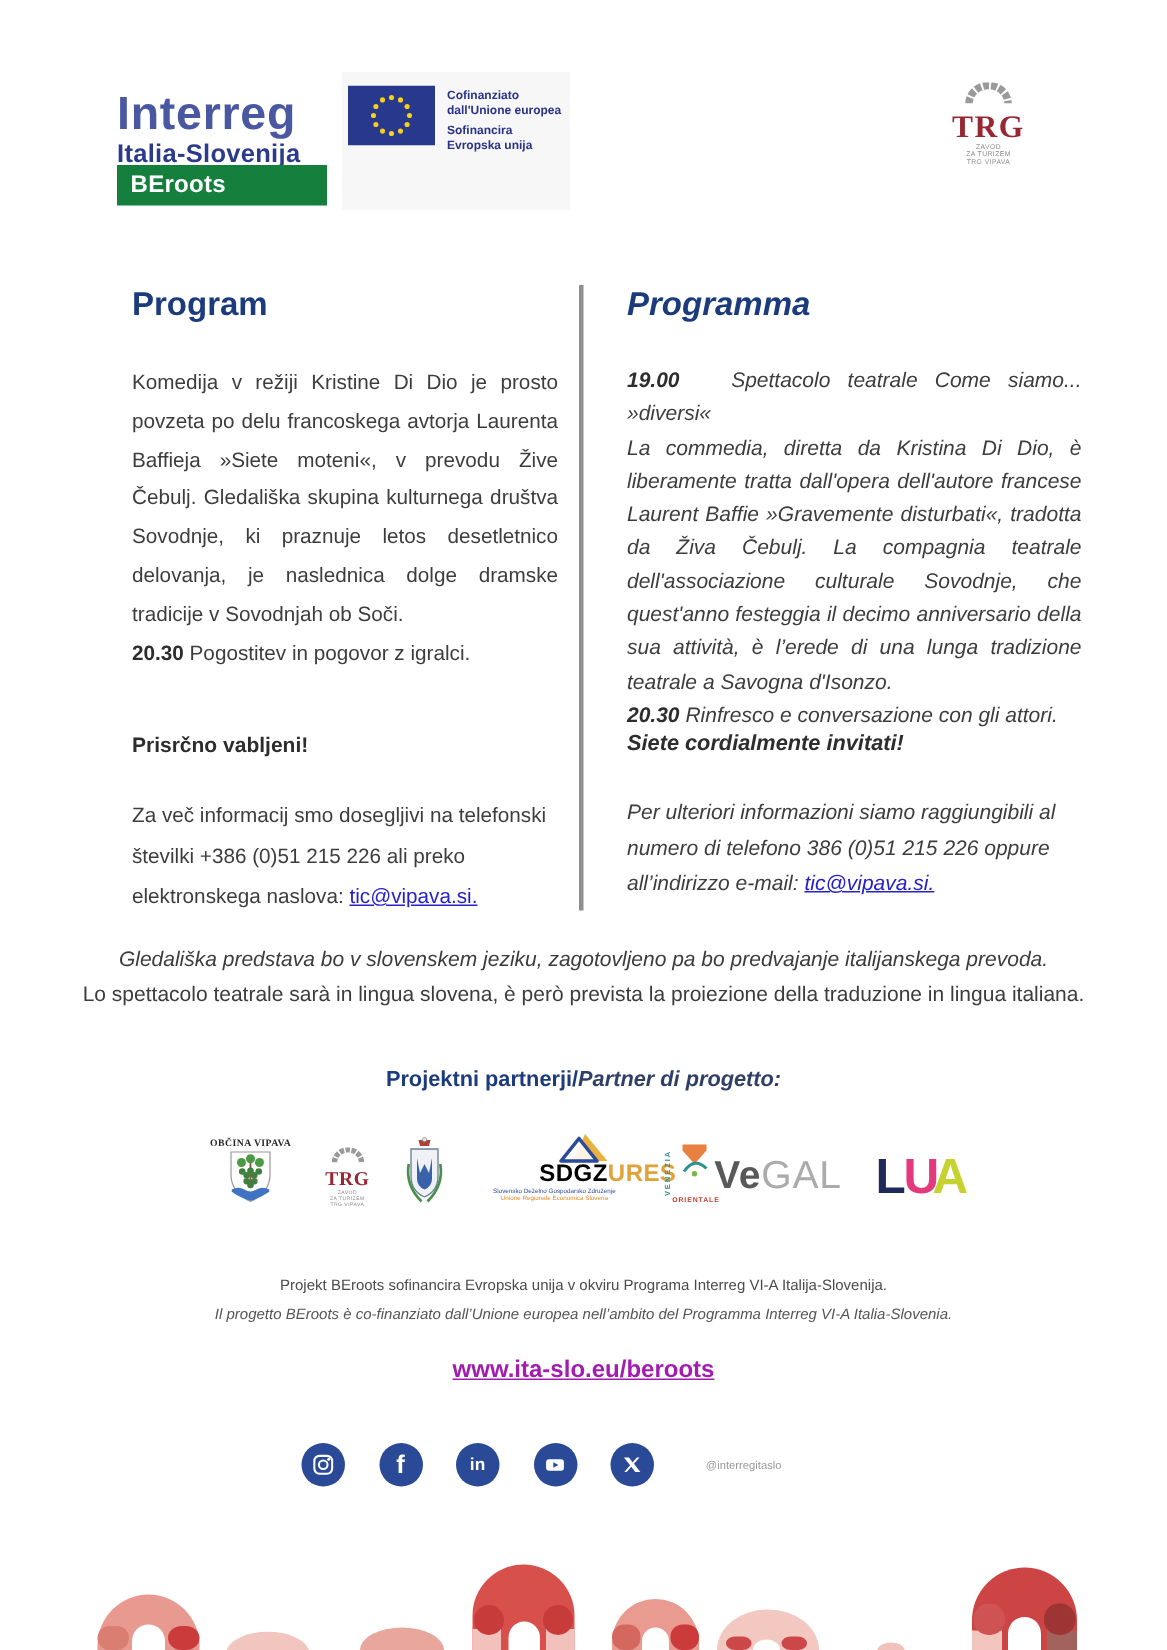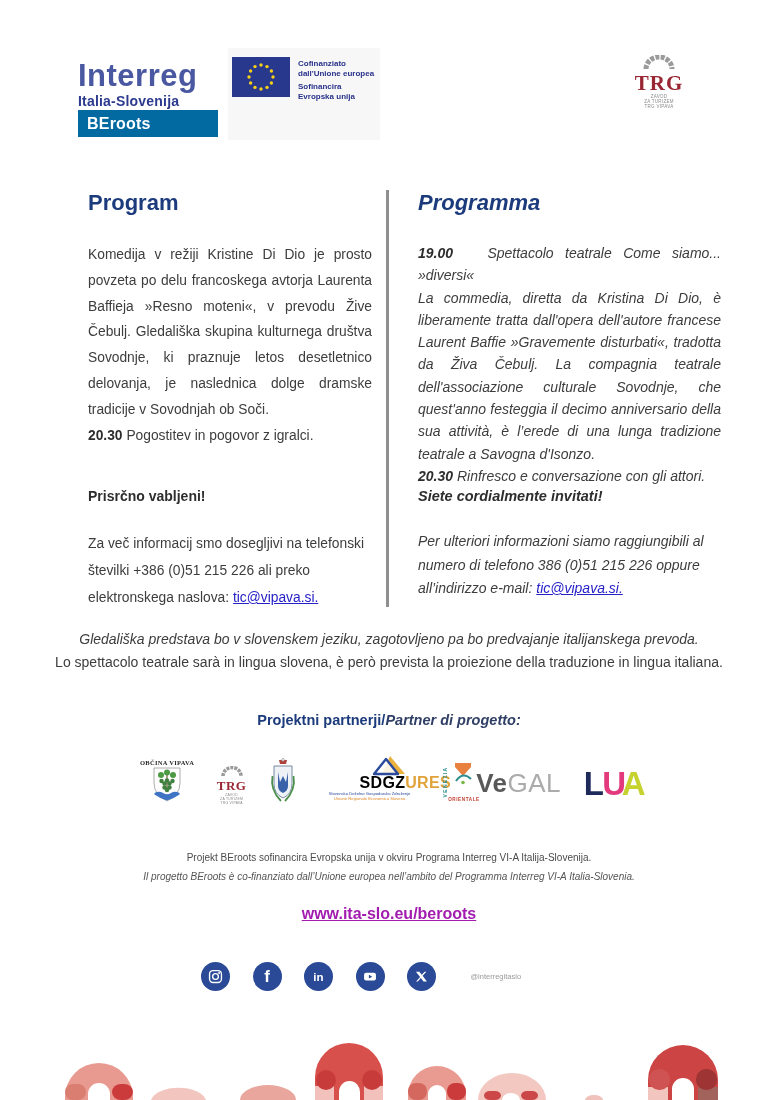--- a/index.html
+++ b/index.html
@@ -7,22 +7,22 @@
   .page {
     position:relative; width:778px; height:1100px; margin:0 auto;
     background:#ffffff; overflow:hidden;
     font-family:"Liberation Sans", sans-serif; color:#3d3d3d;
   }
 
   
   .eu-panel { position:absolute; left:228px; top:48px; width:152px; height:92px; background:#f7f7f7; }
   .interreg { position:absolute; left:78px; top:60px; width:150px; }
   .interreg-word { font-size:31px; font-weight:bold; color:#4a58a2; letter-spacing:.5px; line-height:32px; }
-  .interreg-prog { font-size:14px; font-weight:bold; color:#2c3a8e; letter-spacing:.2px; margin-top:1px; }
-  .beroots-bar { position:absolute; left:78px; top:110px; width:140px; height:27px; background:#0369a1;
+  .interreg-prog { font-size:17px; font-weight:bold; color:#2c3a8e; letter-spacing:.2px; margin-top:1px; }
+  .beroots-bar { position:absolute; left:78px; top:110px; width:140px; height:27px; background:#15803d;
                  display:flex; align-items:center; padding-left:9px; }
   .beroots-bar span { color:#fff; font-weight:bold; font-size:16px; letter-spacing:.2px; }
   .eu-flag { position:absolute; left:232px; top:57px; width:58px; height:40px; }
   .eu-text { position:absolute; left:298px; top:59px; font-size:8px; font-weight:bold; color:#28328a; line-height:9.5px; }
   .eu-text .gap { height:4px; }
   .trg { position:absolute; left:626px; top:55px; width:66px; text-align:center; }
   .trg-name { font-family:"Liberation Serif", serif; font-weight:bold; font-size:21px; color:#992633; letter-spacing:1px; line-height:20px; }
   .trg-sub { font-size:4.5px; color:#8a8a8a; line-height:5.2px; letter-spacing:.3px; margin-top:1px; }
 
   
@@ -144,21 +144,21 @@
       <div>TRG VIPAVA</div>
     </div>
   </div>
 
   <div class="divider"></div>
 
   <div class="col col-sl">
     <h2>Program</h2>
     <div class="colbody">
       <p class="ptext">
-        <span>Komedija v režiji Kristine Di Dio je prosto povzeta po delu francoskega avtorja Laurenta Baffieja »Resno moteni«, v prevodu Žive Čebulj. Gledališka skupina kulturnega društva Sovodnje, ki praznuje letos desetletnico delovanja, je naslednica dolge dramske tradicije v Sovodnjah ob Soči.</span>
+        <span>Komedija v režiji Kristine Di Dio je prosto povzeta po delu francoskega avtorja Laurenta Baffieja »Siete moteni«, v prevodu Žive Čebulj. Gledališka skupina kulturnega društva Sovodnje, ki praznuje letos desetletnico delovanja, je naslednica dolge dramske tradicije v Sovodnjah ob Soči.</span>
       </p>
       <p class="ptext">
         <strong>20.30</strong> <span>Pogostitev in pogovor z igralci.</span>
       </p>
     </div>
     <p class="inv">Prisrčno vabljeni!</p>
     <p class="contact">
       <span>Za več informacij smo dosegljivi na telefonski številki +386 (0)51 215 226 ali preko elektronskega naslova: </span><a class="maillink" href="mailto:tic@vipava.si">tic@vipava.si.</a>
     </p>
   </div>

